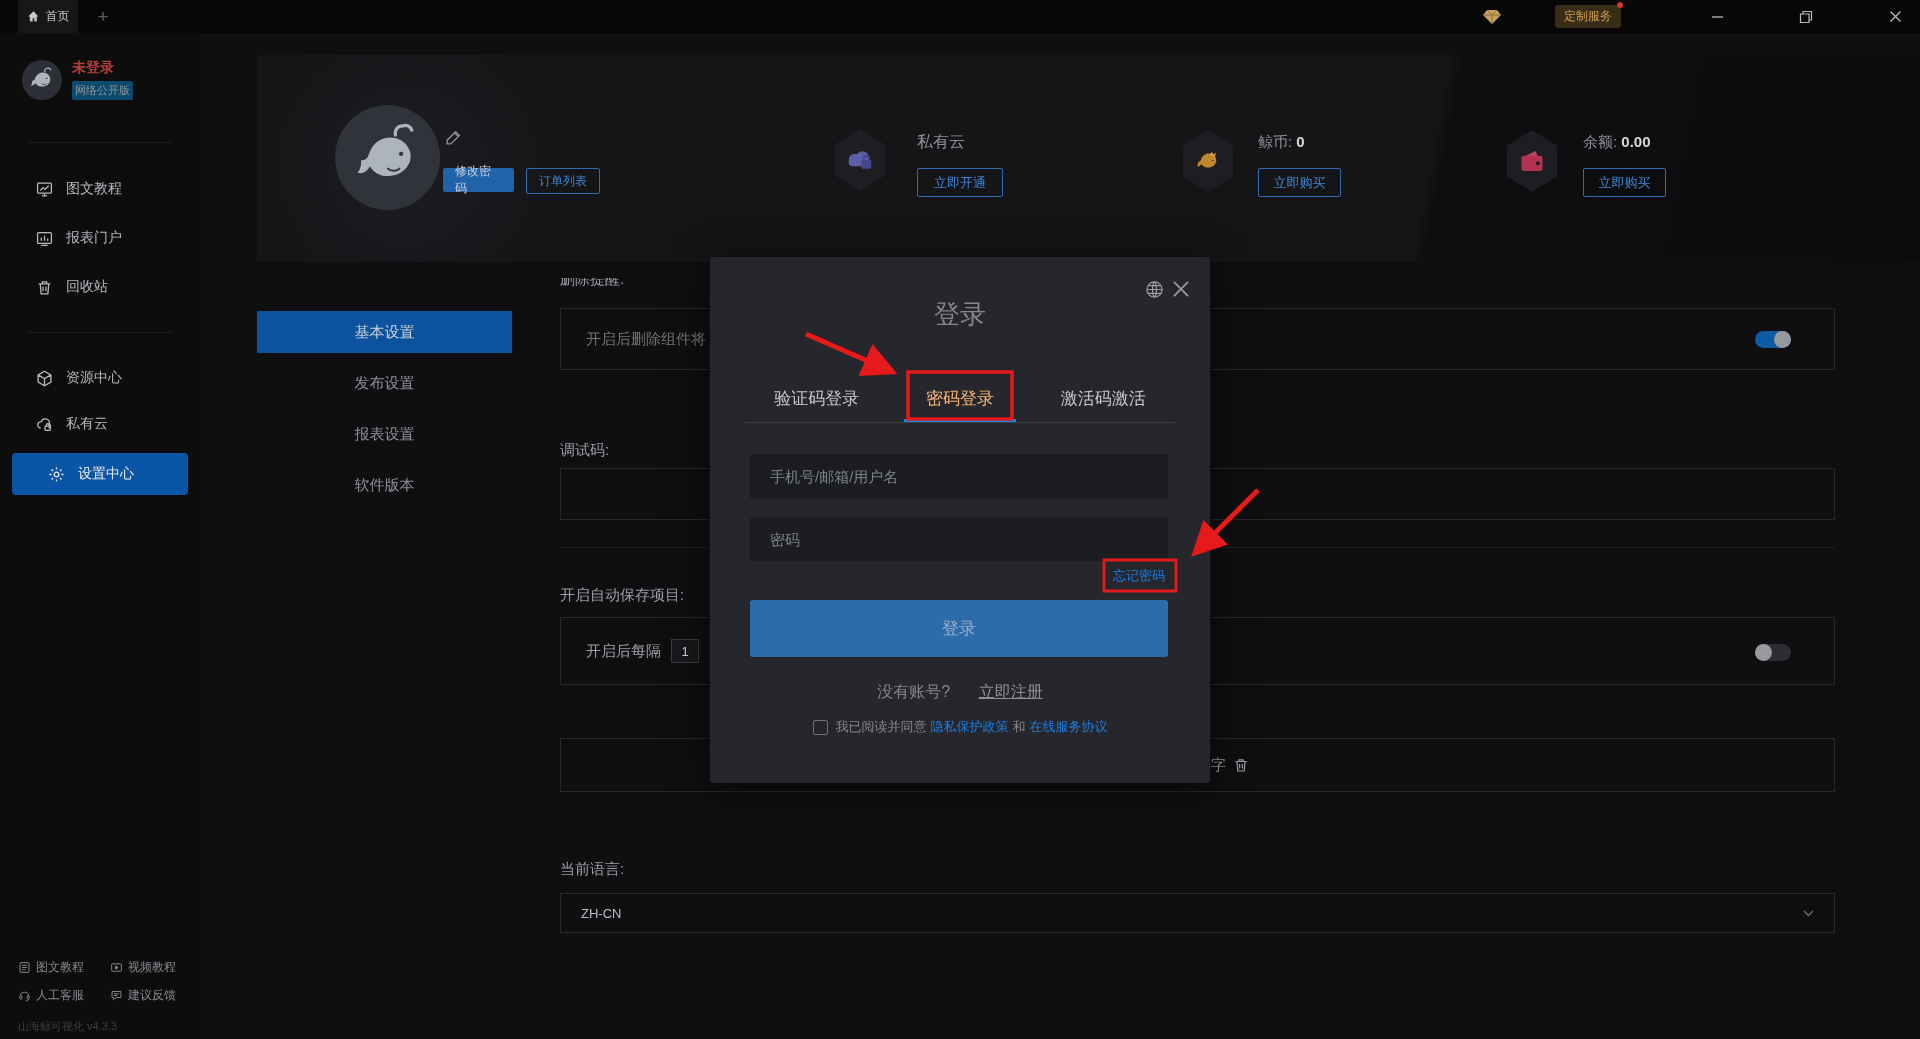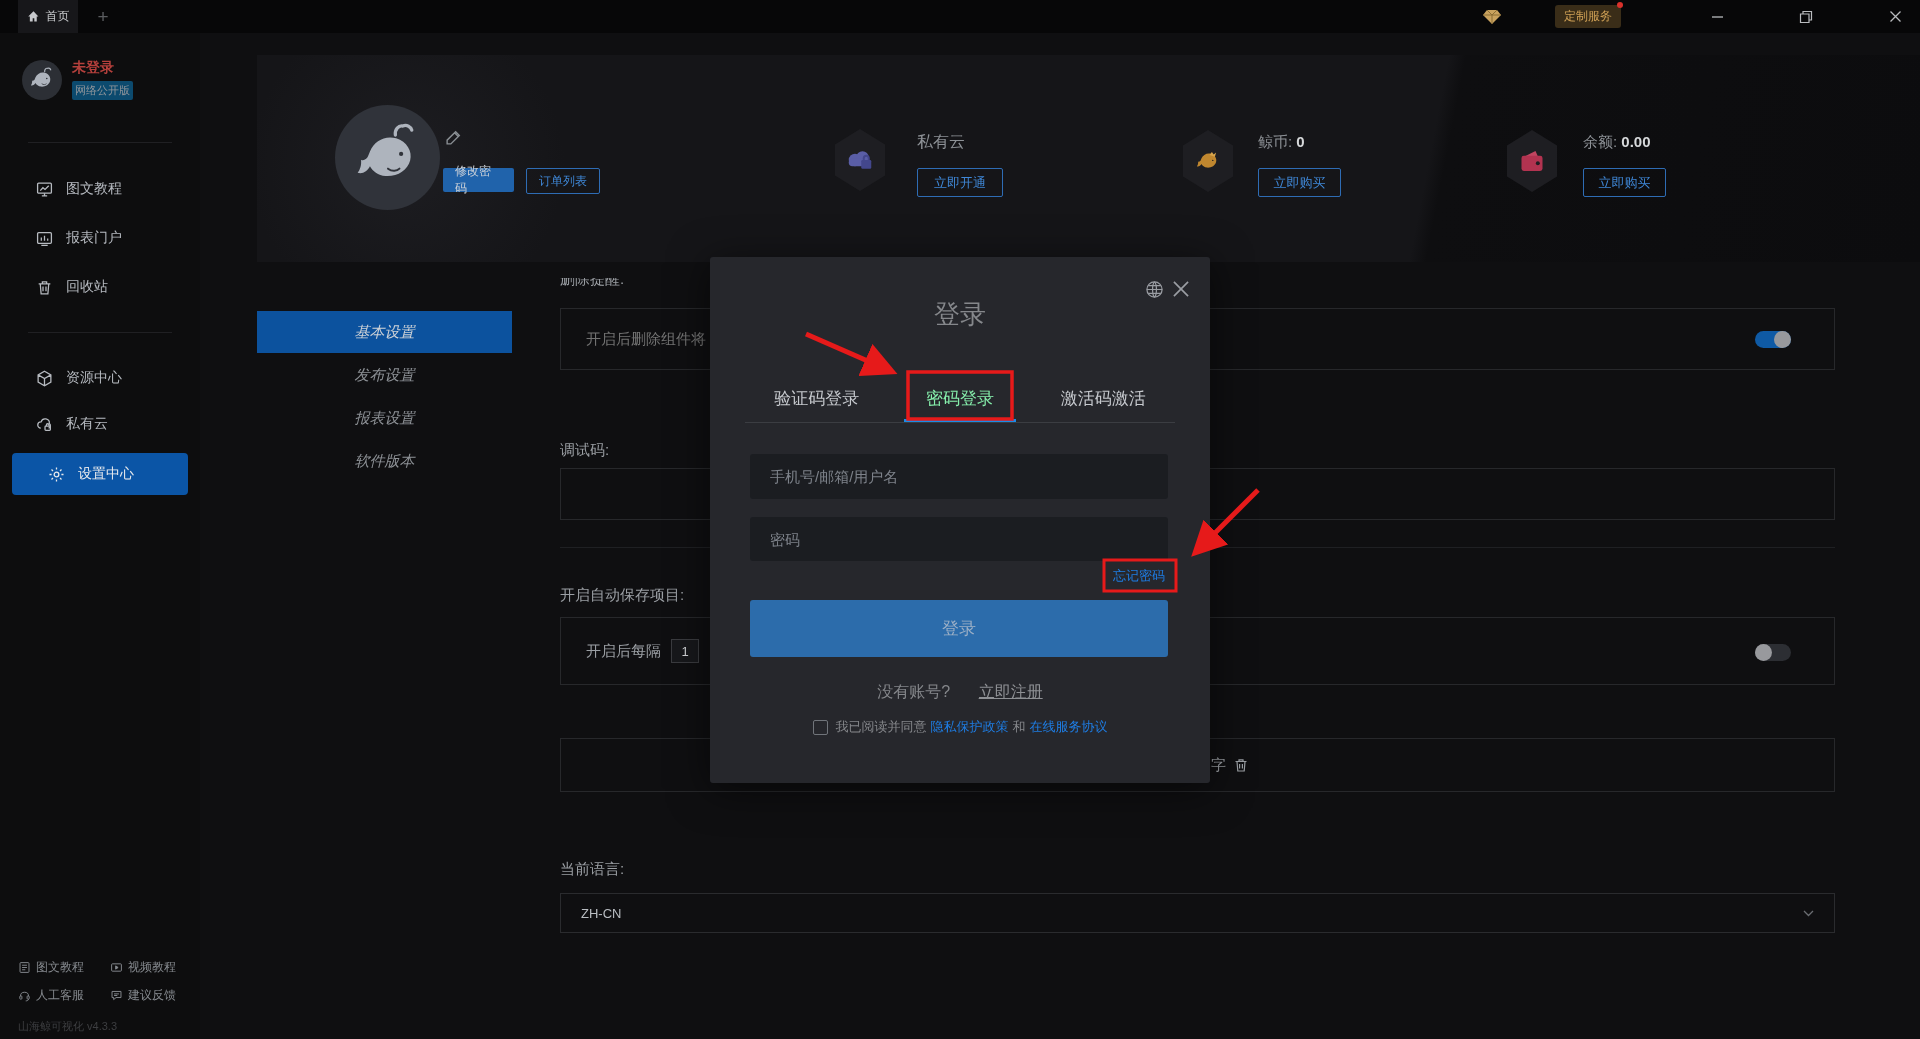--- a/index.html
+++ b/index.html
@@ -50,22 +50,22 @@
   .btn-line { position:absolute; height:24px; border:1px solid #2e6cb4; color:#3f87d6; font-size:12px; border-radius:2px;
               display:flex; align-items:center; justify-content:center; padding:12px 12px; cursor:pointer; background:transparent; }
   .hex { position:absolute; width:50px; height:62px; background:#1e1e22;
          clip-path:polygon(50% 0,100% 25%,100% 75%,50% 100%,0 75%,0 25%);
          display:flex; align-items:center; justify-content:center; }
   .bn-title { position:absolute; color:#8d9196; font-size:16px; }
   .bn-title b { color:#d6d8da; font-size:15px; }
 
   
   #settings-nav { position:absolute; left:257px; top:311px; width:255px; z-index:2; }
-  .sn-item { width:255px; height:42px; margin-bottom:1px; display:flex; align-items:center; justify-content:center;
-             color:#8d9196; font-size:15px; cursor:pointer;font-style:italic; }
+  .sn-item { width:255px; height:42px; margin-bottom:9px; display:flex; align-items:center; justify-content:center;
+             color:#8d9196; font-size:15px; cursor:pointer; }
   .sn-item.active { background:#0c529e; color:#ced2d7; }
 
   
   .c-label { position:absolute; color:#9b9fa4; font-size:15px; z-index:1; }
   .c-box { position:absolute; border:1px solid #27282b; z-index:1; }
   #delete-label-clip { position:absolute; left:560px; top:278px; height:11px; overflow:hidden; z-index:1; }
   #delete-label-clip span { display:block; margin-top:-8px; color:#9b9fa4; font-size:15px; }
   #row-delete { left:560px; top:308px; width:1275px; height:62px; display:flex; align-items:center; padding-left:25px; }
   #row-delete .row-text { color:#737373; font-size:15px; }
   #debug-label { left:560px; top:441px; }
@@ -92,21 +92,21 @@
   #toggle-autosave { right:43px; top:26px; }
 
   
   #login-modal { position:absolute; left:710px; top:257px; width:500px; height:526px; background:#26272c;
                  border-radius:3px; box-shadow:0 6px 40px rgba(0,0,0,.55); z-index:6; }
   .m-globe { position:absolute; left:435px; top:23px; width:19px; height:19px; color:#9a9da3; cursor:pointer; }
   .m-close { position:absolute; left:462px; top:23px; width:18px; height:18px; color:#9a9da3; cursor:pointer; }
   .m-title { position:absolute; left:0; top:40px; width:100%; text-align:center; color:#85878b; font-size:26px; }
   .m-tabs { position:absolute; left:35px; top:122px; width:430px; height:38px; display:flex; }
   .m-tab { flex:1; display:flex; align-items:center; justify-content:center; color:#c6c9ce; font-size:17px; cursor:pointer; }
-  .m-tab.active { color:#86efac; }
+  .m-tab.active { color:#fdba74; }
   .m-tabline { position:absolute; left:35px; top:165px; width:430px; height:1px; background:#3b3d42; }
   .m-underline { position:absolute; left:194px; top:162px; width:112px; height:3px; background:#1a8ce8; }
   .m-input { position:absolute; left:40px; width:418px; background:#1b1d21; border:none; border-radius:3px; outline:none;
              color:#c7c9cc; font-size:15px; padding:0 20px; }
   .m-input::placeholder, #debug-input::placeholder { color:#7d828a; }
   #m-input-account { top:197px; height:45px; }
   #m-input-password { top:260px; height:44px; }
   .m-forgot { position:absolute; right:45px; top:310px; color:#1e7ce2; font-size:13px; cursor:pointer; }
   .m-login-btn { position:absolute; left:40px; top:343px; width:418px; height:57px; background:#2c6cab; border-radius:3px;
                  display:flex; align-items:center; justify-content:center; color:#9db0c6; font-size:17px; cursor:pointer; }

